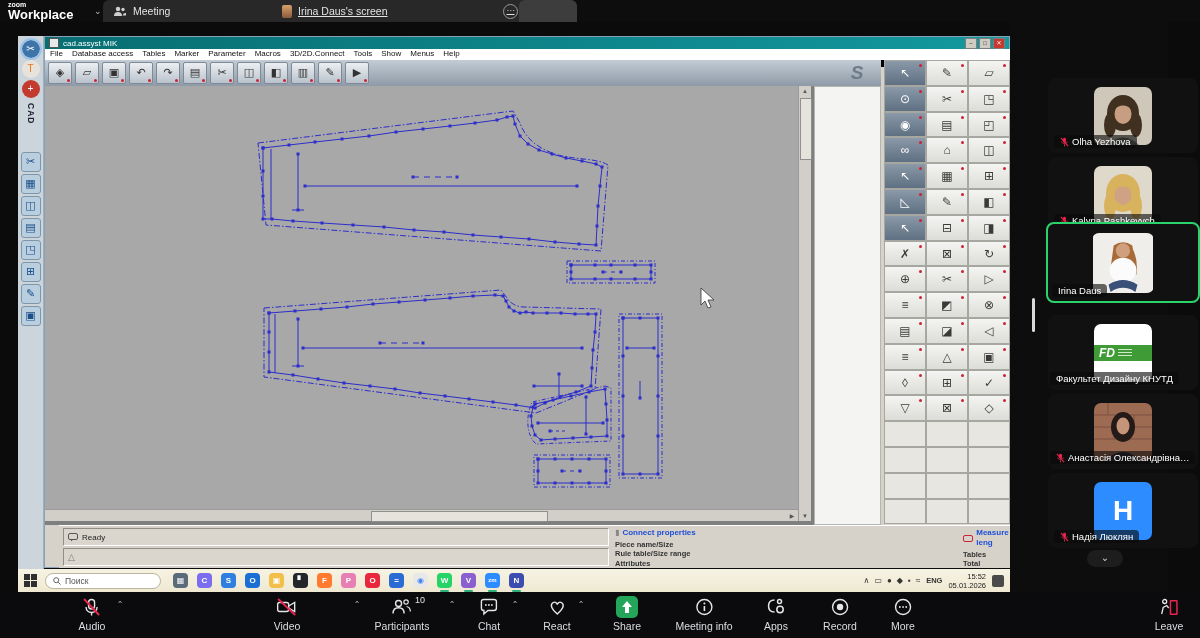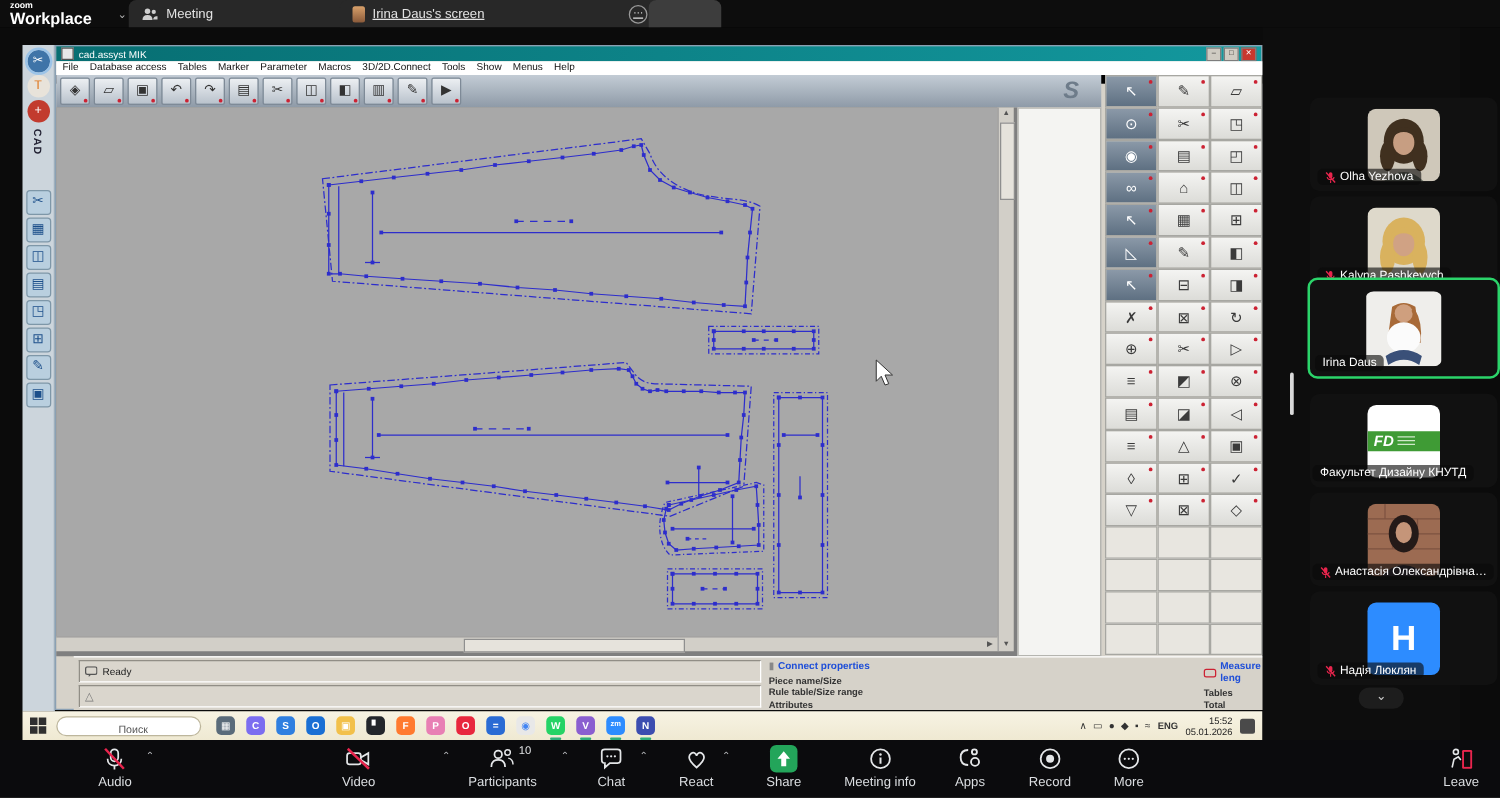--- a/index.html
+++ b/index.html
@@ -54,21 +54,21 @@
   #cad-status{position:absolute;left:14px;top:488px;width:964px;height:42px;background:#d6d2c9;border-top:1px solid #fff;}
   .srow{position:absolute;left:4px;width:546px;height:18px;background:#dad6cd;border:1px solid #918e86;border-right-color:#fff;border-bottom-color:#fff;font-size:8px;color:#222;display:flex;align-items:center;gap:4px;padding-left:4px;box-sizing:border-box;}
   .sgroup{position:absolute;top:2px;height:38px;font-size:7.5px;color:#222;line-height:1.25;}
   .sghead{color:#1f4fd8;font-weight:bold;font-size:8px;display:flex;gap:3px;align-items:center;margin-bottom:2px;}
   .sgitem{font-weight:bold;color:#333;}
   .mease{display:inline-block;width:9px;height:5px;border:1.5px solid #c23;border-radius:2px;}
   
   #taskbar{position:absolute;left:18px;top:547px;width:992px;height:23px;background:linear-gradient(#f7f3e3,#efe9d2);display:flex;align-items:center;box-sizing:border-box;padding:0 6px;gap:8px;}
   #start-logo{display:grid;grid-template-columns:6px 6px;grid-gap:1px;}
   #start-logo span{width:6px;height:6px;background:#2f2f2f;}
-  #search-pill{width:116px;height:16px;background:#fff;border:1px solid #bdb69c;border-radius:9px;display:flex;align-items:center;gap:4px;padding-left:7px;box-sizing:border-box;font-size:8.5px;color:#555;flex-direction:column;}
+  #search-pill{width:116px;height:16px;background:#fff;border:1px solid #bdb69c;border-radius:9px;display:flex;align-items:center;gap:4px;padding-left:7px;box-sizing:border-box;font-size:8.5px;color:#555;}
   #taskbar-apps{display:flex;gap:9px;align-items:center;margin-left:4px;}
   .tapp{width:15px;height:15px;border-radius:4px;font-size:8px;font-weight:bold;color:#fff;text-align:center;line-height:15px;position:relative;}
   .tapp.running::after{content:"";position:absolute;left:3px;bottom:-4px;width:9px;height:2px;background:#2fae7a;border-radius:1px;}
   #tray{margin-left:auto;display:flex;align-items:center;gap:6px;font-size:8px;color:#333;}
   #clock{text-align:right;font-size:7.5px;line-height:1.2;color:#222;}
   .notif{width:12px;height:12px;background:#4a4a4a;border-radius:2px;}
   
   #participants{position:absolute;left:1010px;top:0;width:158px;height:570px;background:#0d0d0d;}
   #pscroll{position:absolute;left:22px;top:276px;width:3px;height:34px;background:#d9d9d9;border-radius:2px;}
   .tile{position:absolute;left:38px;width:150px;height:75px;background:#111;border-radius:8px;display:flex;align-items:center;justify-content:center;}

